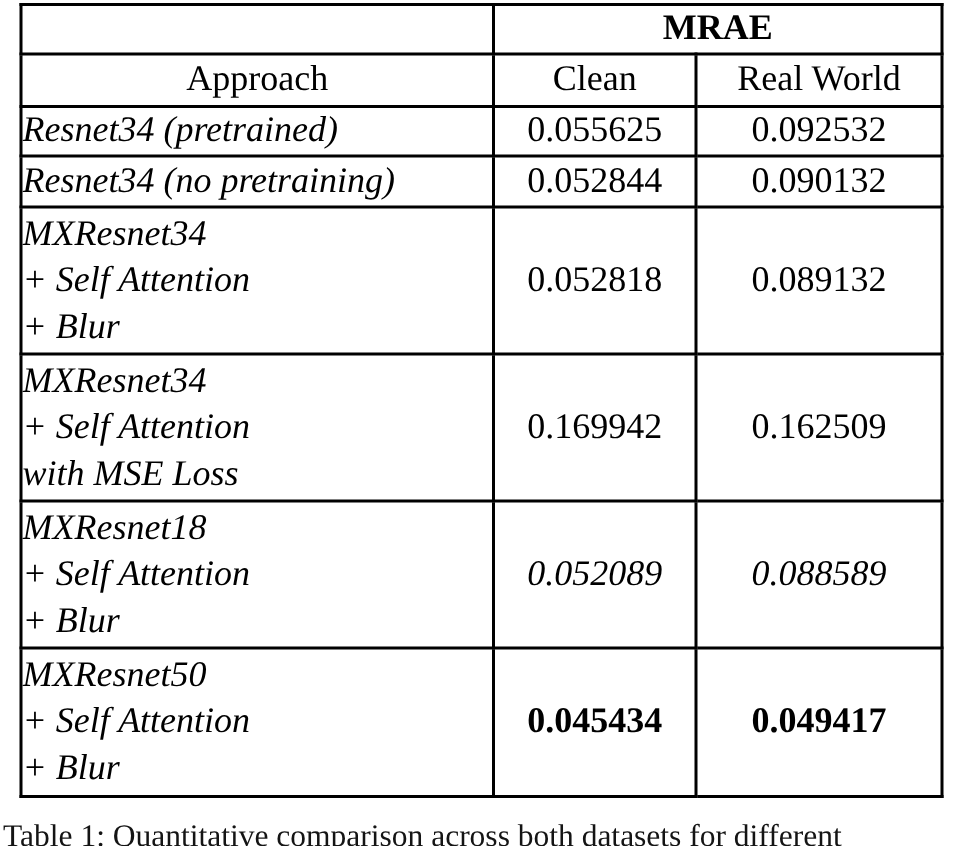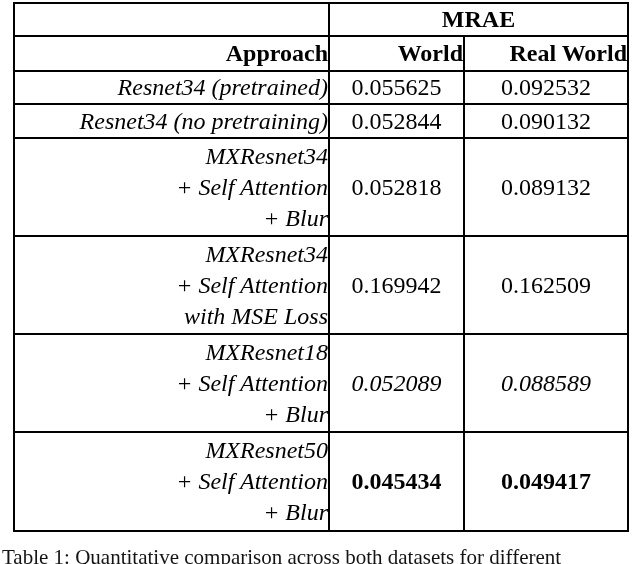--- a/index.html
+++ b/index.html
@@ -38,28 +38,28 @@
     border: none;
     background: #ffffff;
   }
   td.group-header {
     font-weight: bold;
     text-align: center;
     height: 26px;
     line-height: 26px;
   }
   th.col-header {
-    font-weight: bold;
-    text-align: right;
+    font-weight: normal;
+    text-align: center;
     padding-left: 11px;
     height: 33px;
   }
   td.approach {
     font-style: italic;
-    text-align: right;
+    text-align: left;
     padding-left: 11px;
     padding-right: 4px;
     white-space: pre-line;
   }
   td.value {
     text-align: center;
     font-style: normal;
     font-weight: normal;
     border-radius: 16px;
   }
@@ -91,21 +91,21 @@
       <col style="width:135px">
       <col style="width:164px">
     </colgroup>
     <tbody>
         <tr>
       <td class="blank-corner"></td>
       <td class="group-header" colspan="2">MRAE</td>
     </tr>
     <tr>
       <th class="col-header">Approach</th>
-      <th class="col-header">World</th>
+      <th class="col-header">Clean</th>
       <th class="col-header">Real World</th>
     </tr>
 
     <tr class="row-single-1">
       <td class="approach">Resnet34 (pretrained)</td>
       <td class="value">0.055625</td>
       <td class="value">0.092532</td>
     </tr>
 
     <tr class="row-single-2">

